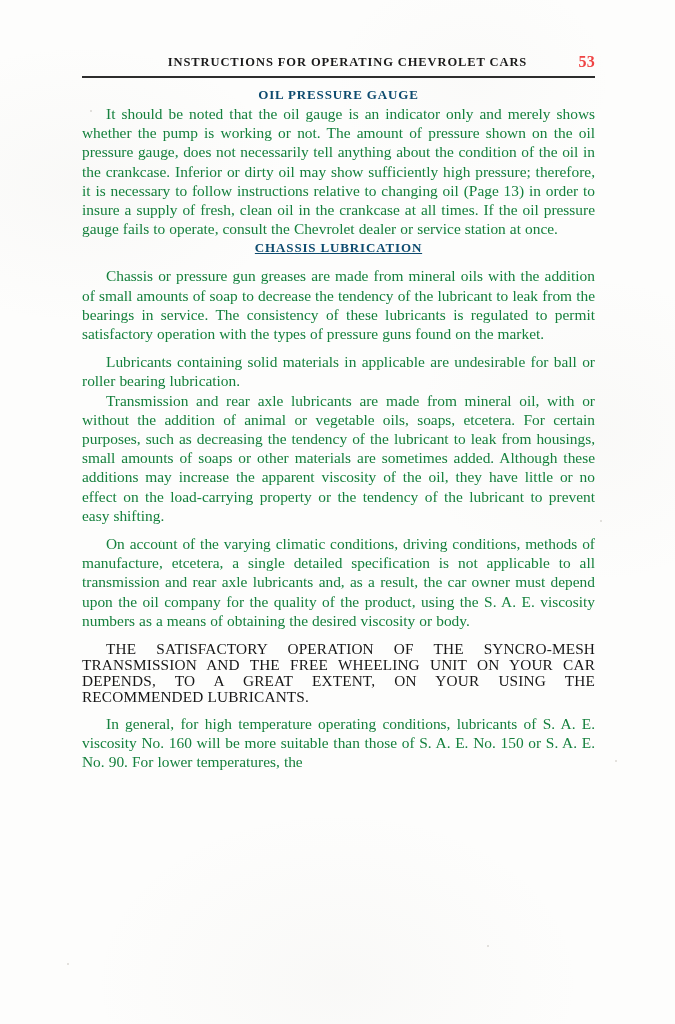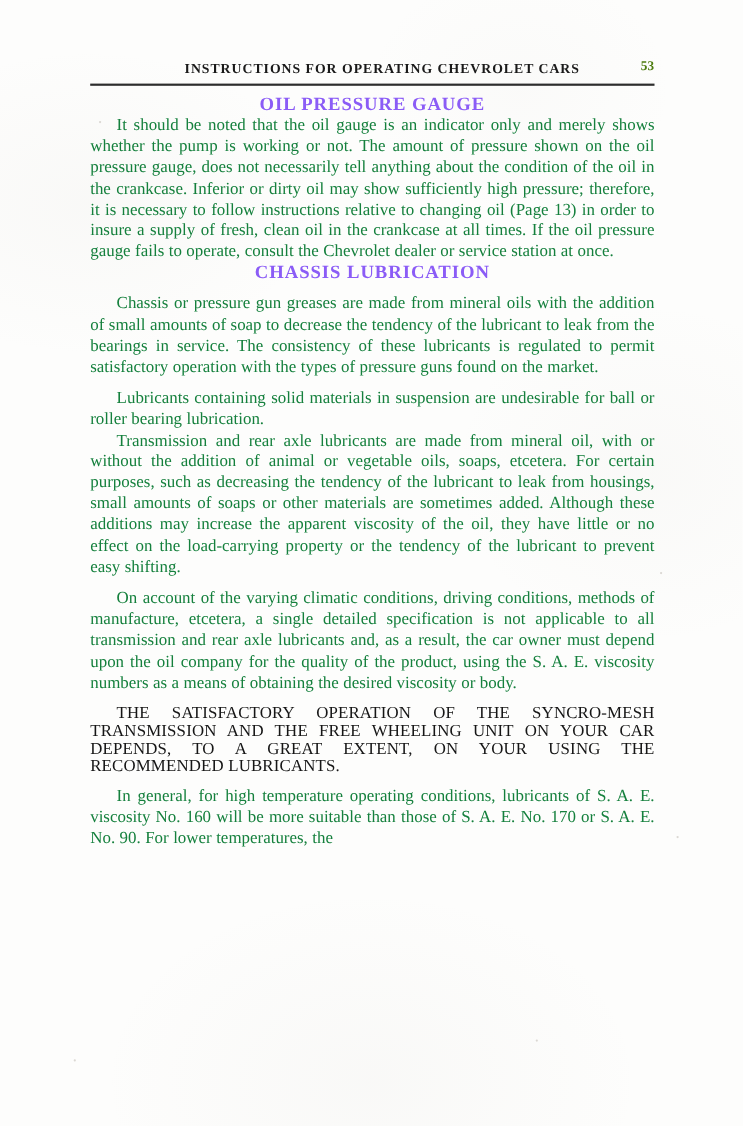--- a/index.html
+++ b/index.html
@@ -62,48 +62,49 @@
     font-weight: bold;
     letter-spacing: 0.9px;
     white-space: nowrap;
     color: #1a1a1a;
     padding-left: 18px;
   }
   .runhead-folio {
     position: absolute;
     right: 0;
     top: -2px;
-    font-size: 12px;
+    font-size: 16px;
     font-weight: bold;
     letter-spacing: 0.3px;
-    color: #4d7c0f;
+    color: #ef4444;
   }
   .runhead-rule {
     position: absolute;
     left: 0;
     right: 0;
     top: 21px;
     height: 2.4px;
     background: #1d1d1d;
     opacity: 0.93;
   }
 
   
   h2.section-heading {
-    font-size: 17px;
+    font-size: 13px;
     font-weight: bold;
     letter-spacing: 0.85px;
     text-align: center;
     margin: 0;
     padding: 0;
     line-height: 19px;
-    color: #8b5cf6;
+    color: #0c4a6e;
   }
   .heading-gap-top {
     margin-top: 14px;
+    text-decoration: underline;
   }
   .heading-gap-top-lg {
     margin-top: 23px;
   }
 
   
   p.body-par {
     font-size: 15.4px;
     line-height: 19.2px;
     text-align: justify;
@@ -166,25 +167,25 @@
 
     <h2 class="section-heading">OIL PRESSURE GAUGE</h2>
 
     <p class="body-par">It should be noted that the oil gauge is an indicator only and merely shows whether the pump is working or not.   The amount of pressure shown on the oil pressure gauge, does not necessarily tell anything about the condition of the oil in the crankcase. Inferior or dirty oil may show sufficiently high pressure; therefore, it is necessary to follow instructions relative to changing oil (Page 13) in order to insure a supply of fresh, clean oil in the crankcase at all times.   If the oil pressure gauge fails to operate, consult the Chevrolet dealer or service station at once.</p>
 
     <h2 class="section-heading heading-gap-top">CHASSIS LUBRICATION</h2>
 
 
     <p class="body-par par-gap">Chassis or pressure gun greases are made from mineral oils with the addition of small amounts of soap to decrease the tendency of the lubricant to leak from the bearings in service.  The consistency of these lubricants is regulated to permit satisfactory operation with the types of pressure guns found on the market.</p>
 
-    <p class="body-par par-gap">Lubricants containing solid materials in suspension are undesirable for ball or roller bearing lubrication.</p>
+    <p class="body-par par-gap">Lubricants containing solid materials in applicable are undesirable for ball or roller bearing lubrication.</p>
 
 
     <p class="body-par">Transmission and rear axle lubricants are made from mineral oil, with or without the addition of animal or vegetable oils, soaps, etcetera.  For certain purposes, such as decreasing the tendency of the lubricant to leak from housings, small amounts of soaps or other materials are sometimes added.   Although these additions may increase the apparent viscosity of the oil, they have little or no effect on the load-carrying property or the tendency of the lubricant to prevent easy shifting.</p>
 
     <p class="body-par par-gap">On account of the varying climatic conditions, driving conditions, methods of manufacture, etcetera, a single detailed specification is not applicable to all transmission and rear axle lubricants and, as a result, the car owner must depend upon the oil company for the quality of the product, using the S. A. E. viscosity numbers as a means of obtaining the desired viscosity or body.</p>
 
     <p class="caps-block">THE SATISFACTORY OPERATION OF THE SYNCRO-MESH TRANSMISSION AND THE FREE WHEELING UNIT ON YOUR CAR DEPENDS, TO A GREAT EXTENT, ON YOUR USING THE RECOMMENDED LUBRICANTS.</p>
 
-    <p class="body-par par-gap">In general, for high temperature operating conditions, lubricants of S. A. E. viscosity No. 160 will be more suitable than those of S. A. E. No. 170 or S. A. E. No. 90.  For lower temperatures, the</p>
+    <p class="body-par par-gap">In general, for high temperature operating conditions, lubricants of S. A. E. viscosity No. 160 will be more suitable than those of S. A. E. No. 150 or S. A. E. No. 90.  For lower temperatures, the</p>
 
   </div>
 </div>
 
 </body></html>

